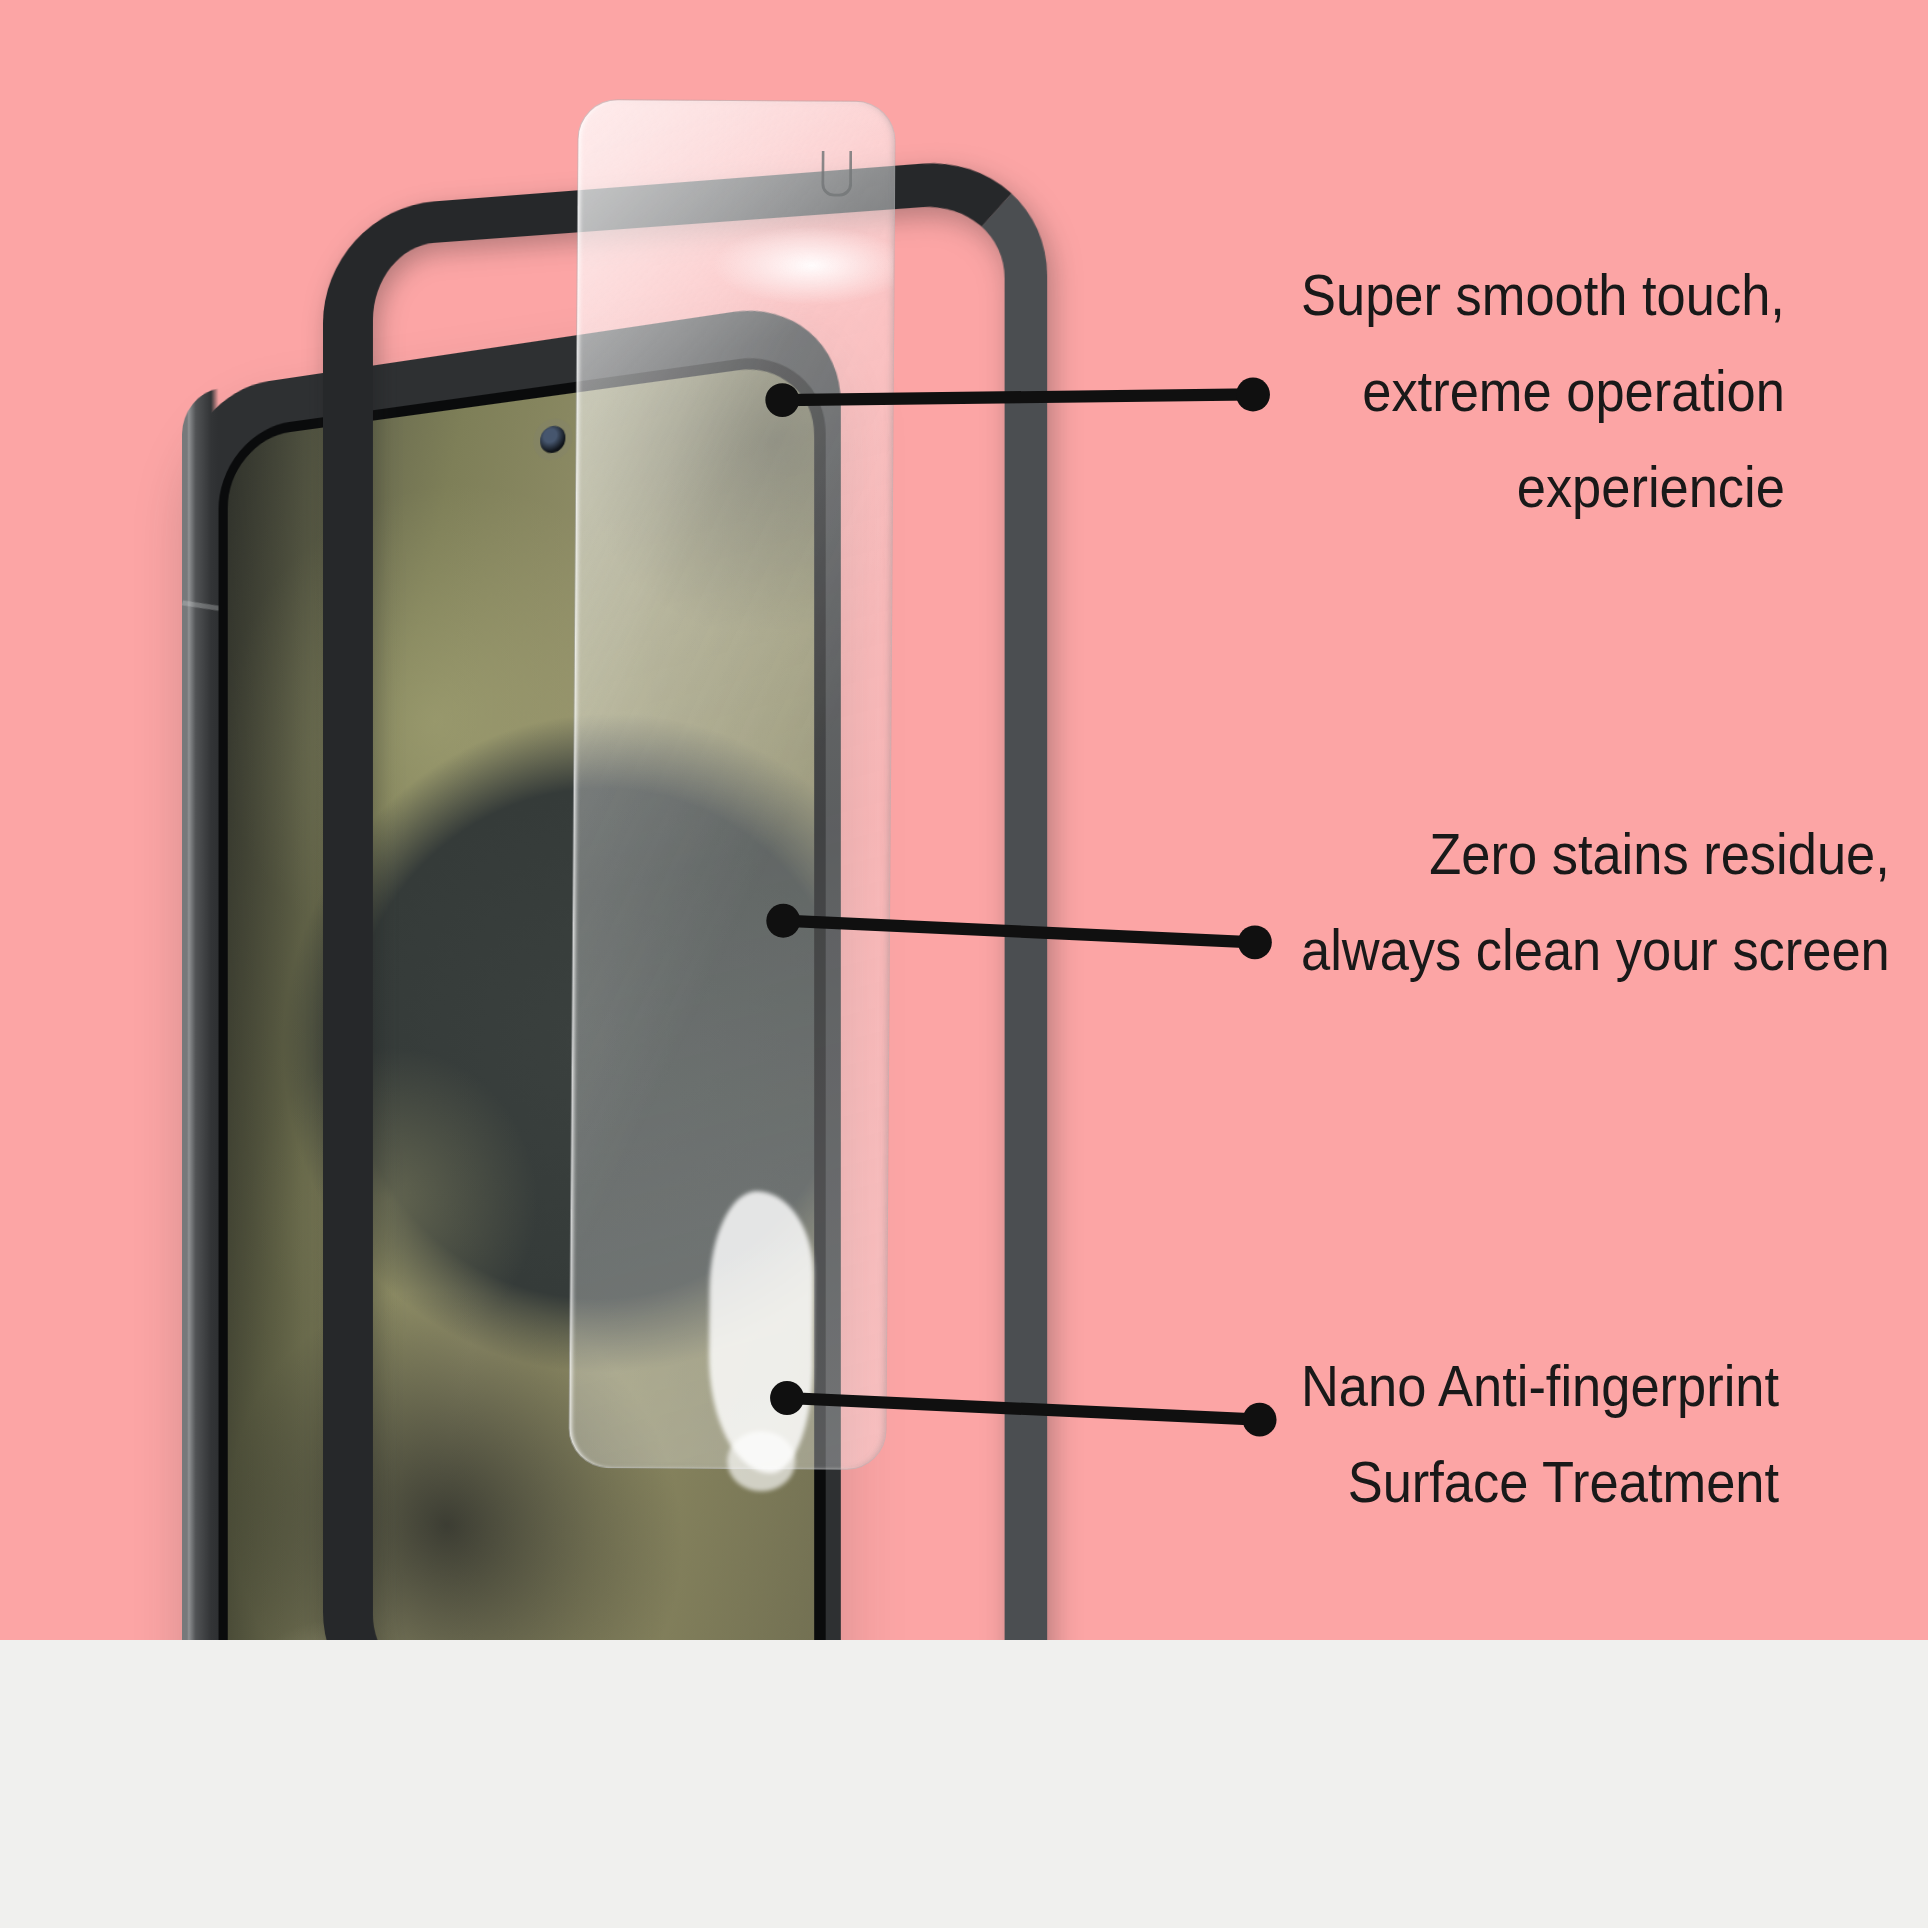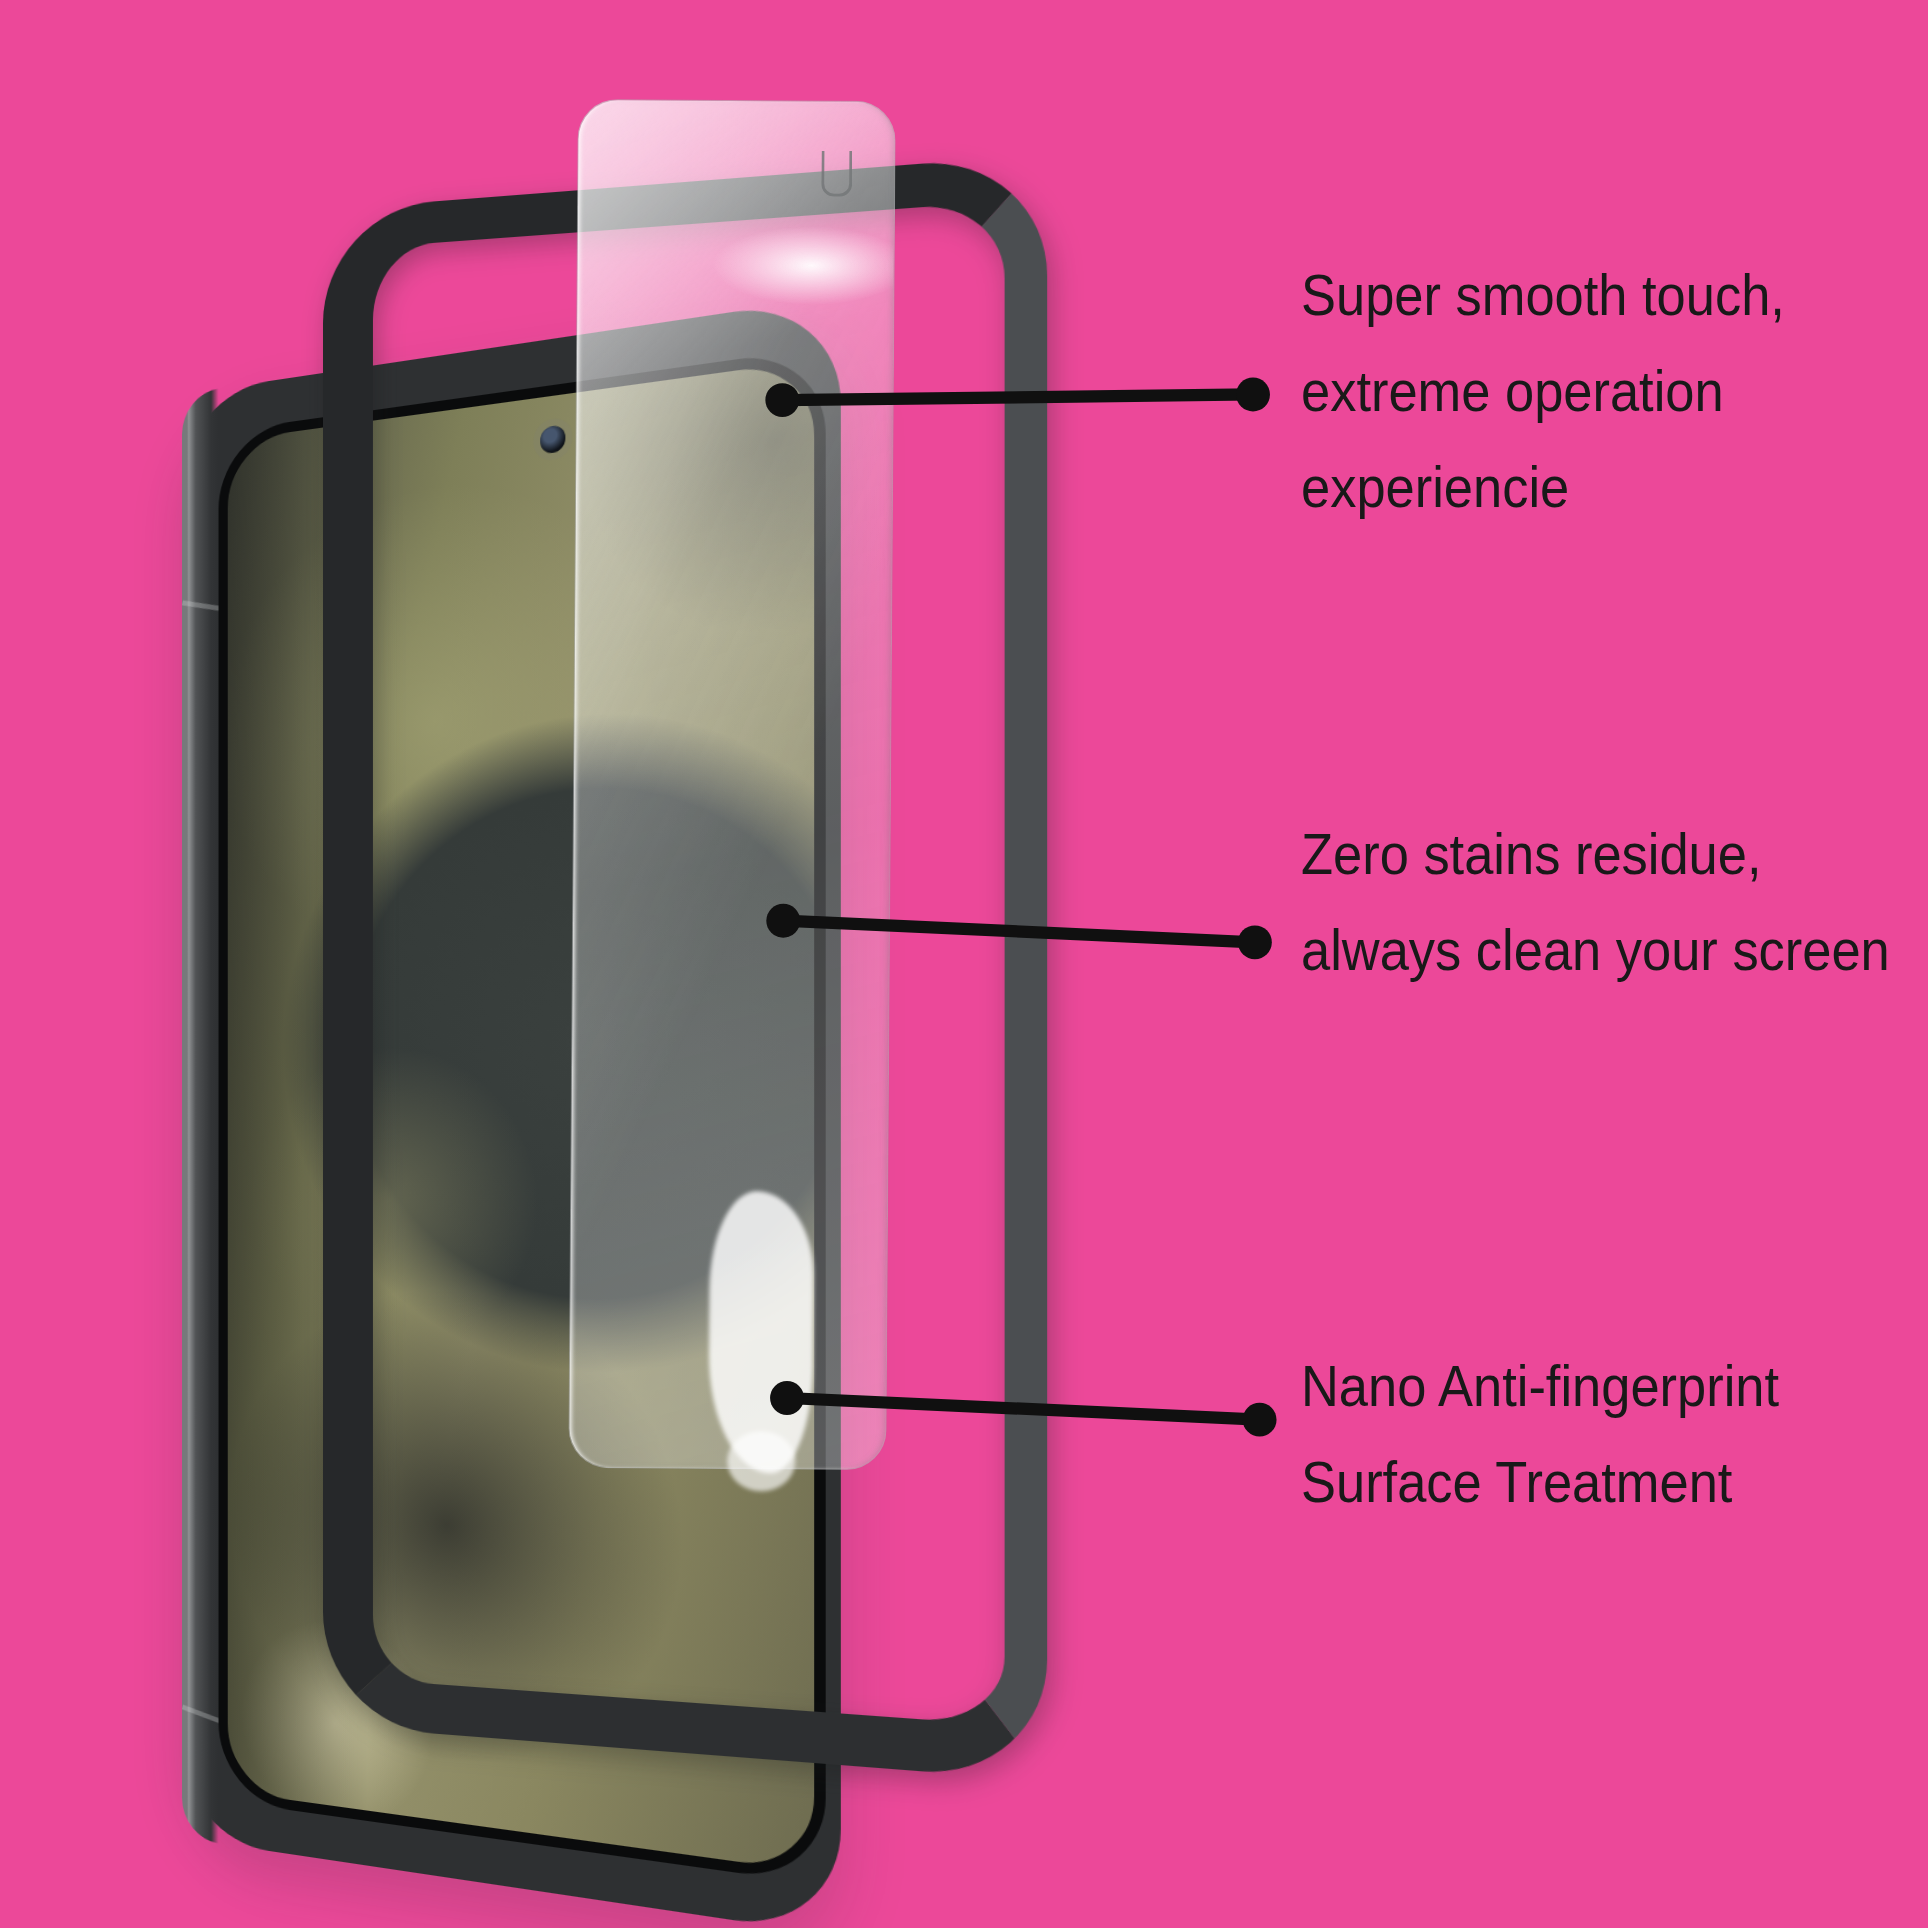--- a/index.html
+++ b/index.html
@@ -1,19 +1,20 @@
 <!DOCTYPE html>
 <html style="font-size:15px"><head>
 <meta charset="utf-8">
 <style>
   html,body{margin:0;padding:0;background:#f0f0ee;}
   #stage{
-    position:relative;width:1928px;height:1928px;overflow:hidden;
-    background:#ec4899;
+    position:relative;width:1928px;height:1640px;overflow:hidden;
+    background:#fca5a5;
     font-family:"Liberation Sans","DejaVu Sans",sans-serif;
+    text-align:right;
   }
 
   
   .phone{
     position:absolute;left:182px;top:394px;width:640px;height:1444px;
     border-radius:94px;background:#2e3032;
     transform:perspective(2260px) rotateY(-25deg);
     transform-origin:left center;
     box-shadow:0 28px 56px rgba(40,42,44,0.18);
   }

